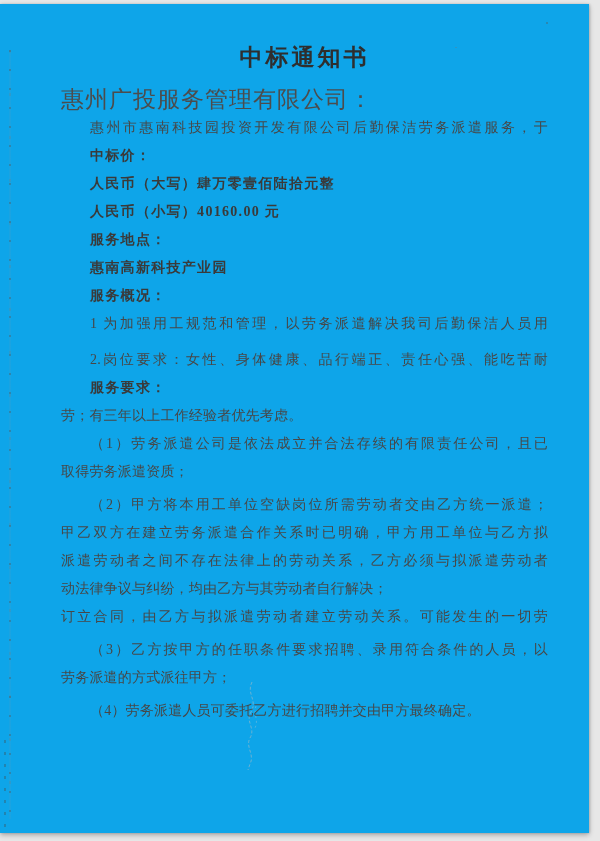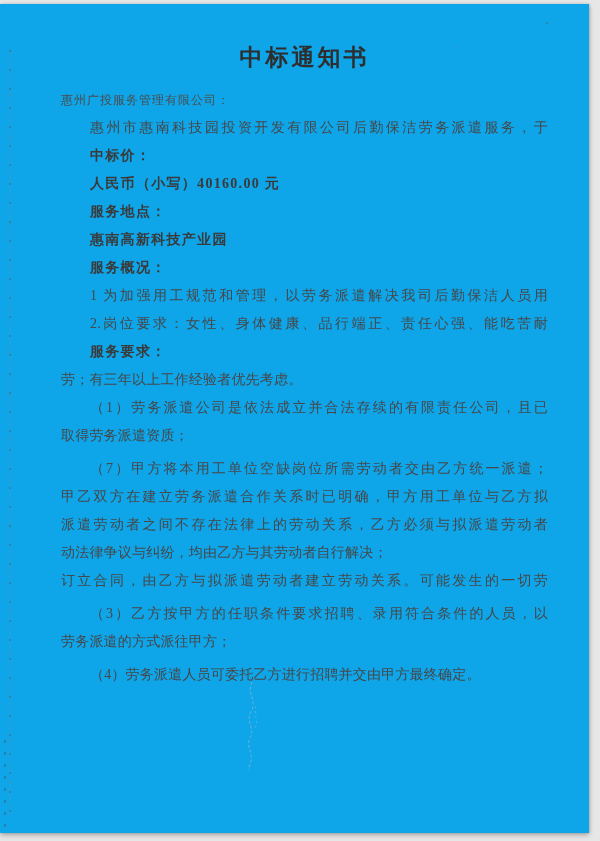--- a/index.html
+++ b/index.html
@@ -73,21 +73,21 @@
     margin: 0 0 14px 0;
     text-align: center;
     font-family: "Liberation Sans", "DejaVu Sans", sans-serif;
     font-weight: 700;
     font-size: 23px;
     line-height: 30px;
     letter-spacing: 3px;
     color: #2e2e2e;
   }
   .salutation {
-    font-size: 12px;
+    font-size: 23px;
     line-height: 28px;
     letter-spacing: 1px;
     color: #4c4c4c;
     margin-bottom: 0;
   }
   .line {
     font-size: 14px;
     line-height: 28px;
     letter-spacing: 0.2px;
     color: #474747;
@@ -96,21 +96,21 @@
     font-weight: 700;
     font-size: 14px;
     letter-spacing: 1.3px;
     color: #3a3a3a;
   }
   .indent { text-indent: 29px; }
   .full {
     text-align: justify;
     text-align-last: justify;
   }
-  .gap-lg { margin-top: 0; }
+  .gap-lg { margin-top: 8px; }
   .gap-sm { margin-top: 5px; }
 </style>
 </head>
 <body>
 
 <div class="stage">
   <div class="page">
 
     <div class="edge-artifact"></div>
     <div class="edge-artifact-2"></div>
@@ -124,34 +124,35 @@
 
     <div class="content">
 
       <h1 class="title">中标通知书</h1>
 
       <div class="salutation">惠州广投服务管理有限公司：</div>
 
       <div class="line indent full">惠州市惠南科技园投资开发有限公司后勤保洁劳务派遣服务，于</div>
 
       <div class="line bold indent">中标价：</div>
+      <div class="line bold indent">人民币（大写）肆万零壹佰陆拾元整</div>
       <div class="line bold indent">人民币（小写）40160.00 元</div>
 
       <div class="line bold indent">服务地点：</div>
       <div class="line bold indent">惠南高新科技产业园</div>
 
       <div class="line bold indent">服务概况：</div>
       <div class="line indent full">1 为加强用工规范和管理，以劳务派遣解决我司后勤保洁人员用</div>
       <div class="line indent full gap-lg">2.岗位要求：女性、身体健康、品行端正、责任心强、能吃苦耐</div>
       <div class="line bold indent">服务要求：</div>
 
       <div class="line">劳；有三年以上工作经验者优先考虑。</div>
       <div class="line indent full">（1）劳务派遣公司是依法成立并合法存续的有限责任公司，且已</div>
       <div class="line">取得劳务派遣资质；</div>
-      <div class="line indent full gap-sm">（7）甲方将本用工单位空缺岗位所需劳动者交由乙方统一派遣；</div>
+      <div class="line indent full gap-sm">（2）甲方将本用工单位空缺岗位所需劳动者交由乙方统一派遣；</div>
       <div class="line full">甲乙双方在建立劳务派遣合作关系时已明确，甲方用工单位与乙方拟</div>
       <div class="line full">派遣劳动者之间不存在法律上的劳动关系，乙方必须与拟派遣劳动者</div>
       <div class="line">动法律争议与纠纷，均由乙方与其劳动者自行解决；</div>
       <div class="line full">订立合同，由乙方与拟派遣劳动者建立劳动关系。可能发生的一切劳</div>
       <div class="line indent full gap-sm">（3）乙方按甲方的任职条件要求招聘、录用符合条件的人员，以</div>
       <div class="line">劳务派遣的方式派往甲方；</div>
       <div class="line indent gap-sm">（4）劳务派遣人员可委托乙方进行招聘并交由甲方最终确定。</div>
 
     </div>
   </div>

